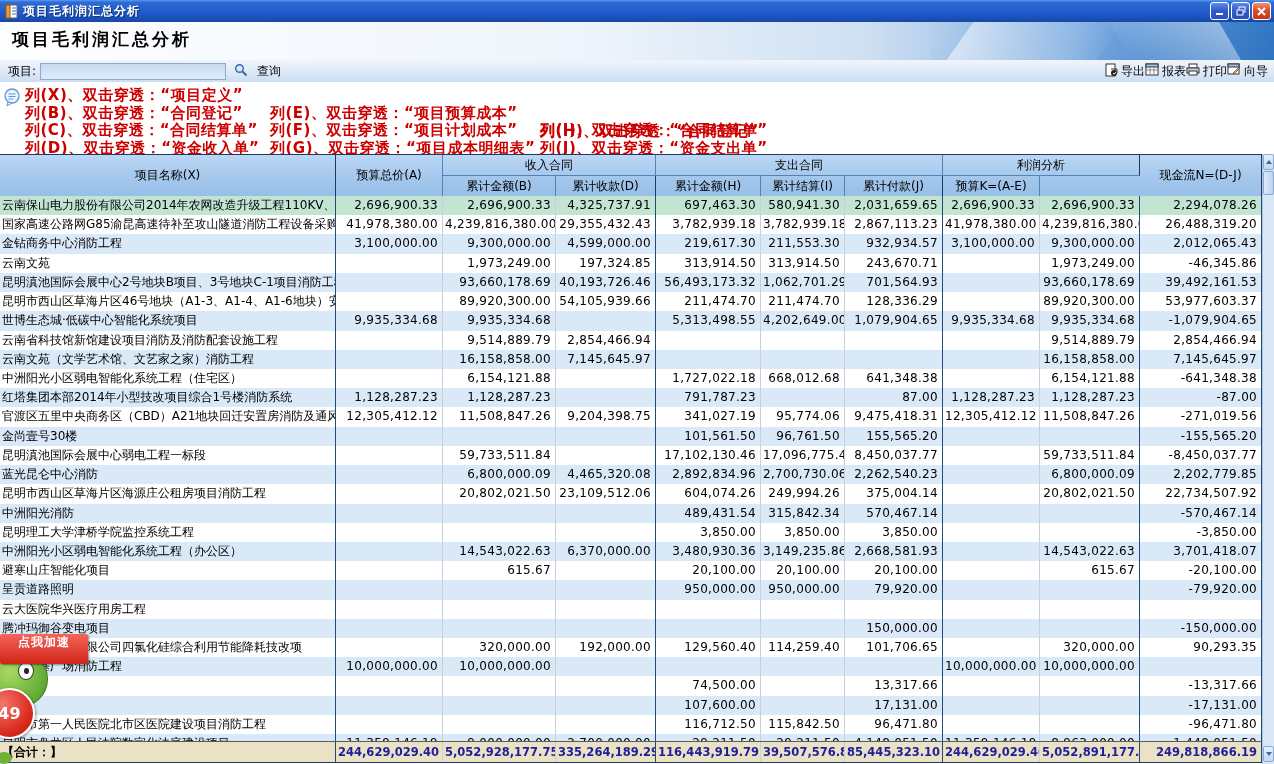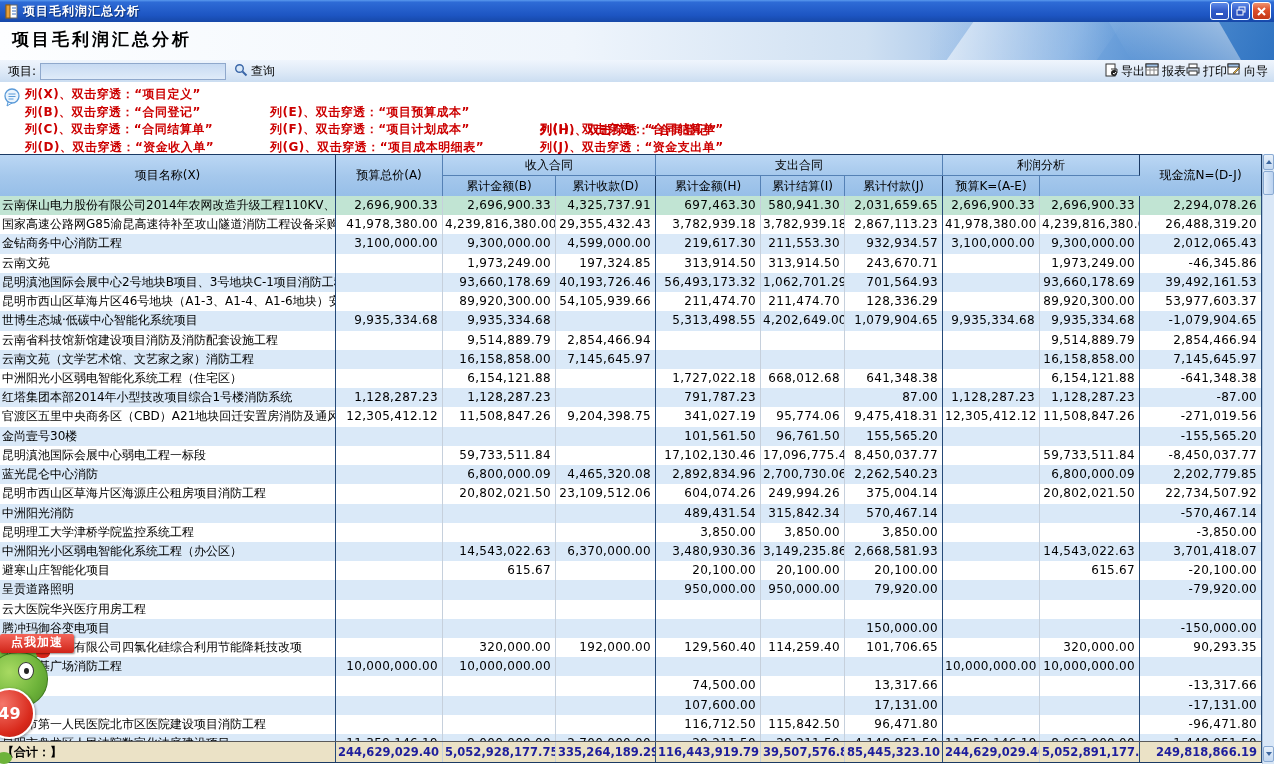--- a/index.html
+++ b/index.html
@@ -28,28 +28,28 @@
   .band-art.a3{left:1120px;width:110px;background:linear-gradient(240deg,rgba(255,255,255,.45),rgba(255,255,255,0));transform:skewX(30deg);}
   .band h1{position:absolute;left:12px;top:6px;margin:0;font-size:17px;font-weight:bold;color:#000;letter-spacing:3px;}
 
   
   .filterbar{position:absolute;left:0;top:60px;width:1274px;height:22px;
     background:linear-gradient(180deg,#EFF5FD 0%,#DDE9F7 55%,#CBDDF1 100%);
     border-bottom:1px solid #C2D2E4;display:flex;align-items:center;font-size:12px;}
   .filterbar label{margin-left:8px;color:#000;}
   .searchbox{width:180px;height:15px;margin-left:4px;border:1px solid #8FA8CC;
     background:linear-gradient(180deg,#C7DAF2,#DFEBF9);font-size:12px;padding:0 2px;}
-  .querybtn{display:flex;align-items:center;gap:3px;margin-left:8px;cursor:pointer;color:#000;}
+  .querybtn{display:flex;align-items:center;gap:9px;margin-left:8px;cursor:pointer;color:#000;}
   .tools{position:absolute;right:6px;top:0;height:22px;display:flex;align-items:center;gap:0;}
   .tool{display:flex;align-items:center;gap:3px;cursor:pointer;color:#000;}
 
   
   .instructions{position:absolute;left:0;top:82px;width:1274px;height:72px;background:#fff;}
   .bubble-icon{position:absolute;left:3px;top:6px;}
-  .drill{position:absolute;color:#CC0000;font-size:12px;font-weight:bold;white-space:nowrap;letter-spacing:.5px;}
+  .drill{position:absolute;color:#CC0000;font-size:15px;font-weight:bold;white-space:nowrap;letter-spacing:.5px;}
 
   
   .tbl{position:absolute;left:0;top:154px;width:1262px;height:610px;border-right:1px solid #1B3A64;box-sizing:content-box;background:#fff;}
   .grid{display:grid;grid-template-columns:336px 107px 113px 100px 105px 84px 98px 97px 100px 122px;}
   .thead{position:absolute;left:0;top:0;width:1262px;height:42px;display:grid;
     grid-template-columns:336px 107px 113px 100px 105px 84px 98px 97px 100px 122px;
     grid-template-rows:21px 20px;border-top:1px solid #1B3A64;border-bottom:1px solid #1B3A64;
     background:linear-gradient(180deg,#BBD7F4 0%,#A5C8EC 50%,#96BEE8 100%);
     font-size:12px;color:#000;}
   .hc{display:flex;align-items:center;justify-content:center;
@@ -86,21 +86,21 @@
   .sbtn{position:absolute;left:0;width:11px;height:16px;background:linear-gradient(180deg,#E8F1FB,#C3D8F1);
         border:1px solid #8AAAD2;border-radius:2px;box-sizing:border-box;display:flex;align-items:center;justify-content:center;}
   .sbtn.up{top:0;} .sbtn.down{bottom:2px;}
   .arrow{width:0;height:0;border-left:3px solid transparent;border-right:3px solid transparent;}
   .arrow.u{border-bottom:4px solid #3E68A0;}
   .arrow.d{border-top:4px solid #3E68A0;}
   .sthumb{position:absolute;left:0;top:17px;width:11px;height:24px;background:linear-gradient(90deg,#DFEBFA,#BAD2F0);
         border:1px solid #8AAAD2;border-radius:2px;box-sizing:border-box;}
 
   
-  .ribbon{position:absolute;left:0;top:634px;height:19px;line-height:17px;padding:0 11px;
+  .ribbon{position:absolute;left:0;top:634px;height:30px;line-height:17px;padding:0 18px;
      background:linear-gradient(180deg,#F4655A,#D02418);color:#fff;font-size:12px;font-weight:bold;
      border-radius:2px;box-shadow:1px 1px 2px rgba(0,0,0,.45);z-index:30;letter-spacing:1px;}
   .mascot{position:absolute;left:-12px;top:646px;width:66px;height:62px;z-index:28;}
   .mbody{position:absolute;left:0;top:6px;width:58px;height:54px;border-radius:50% 48% 52% 50%;
      background:radial-gradient(circle at 35% 35%,#A8DA62,#6DB33A 60%,#4E8F27);border:1px solid #3F7A1E;}
   .mear1,.mear2{position:absolute;width:16px;height:16px;border-radius:50%;background:#6DB33A;border:1px solid #3F7A1E;}
   .mear1{left:2px;top:-2px;} .mear2{left:34px;top:-4px;}
   .meye{position:absolute;left:30px;top:16px;width:14px;height:16px;border-radius:50%;background:#fff;border:1px solid #333;}
   .mpupil{position:absolute;left:36px;top:22px;width:5px;height:6px;border-radius:50%;background:#222;}
   .mred{position:absolute;left:48px;top:0px;width:14px;height:12px;border-radius:50% 50% 40% 40%;background:#D8251A;}

